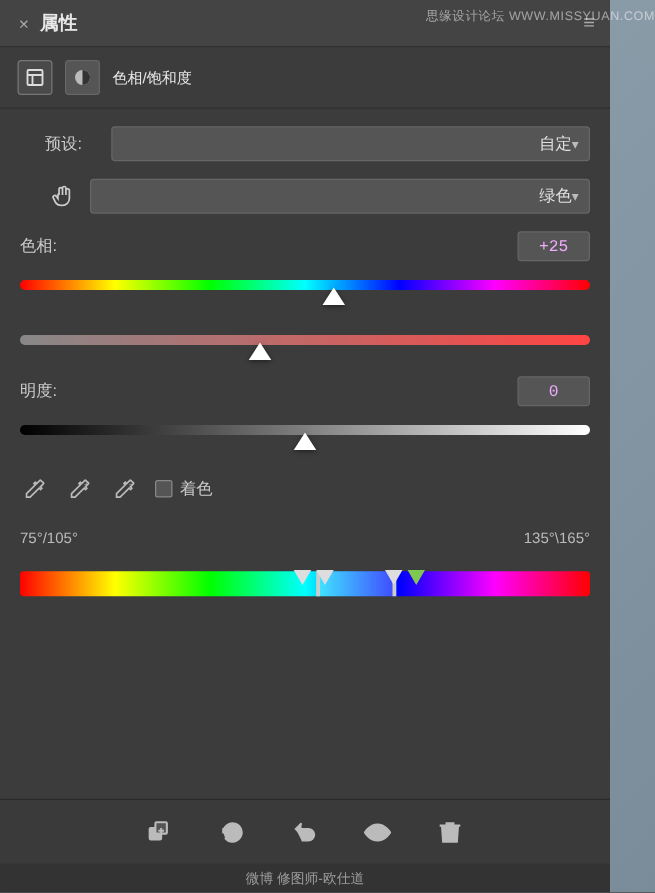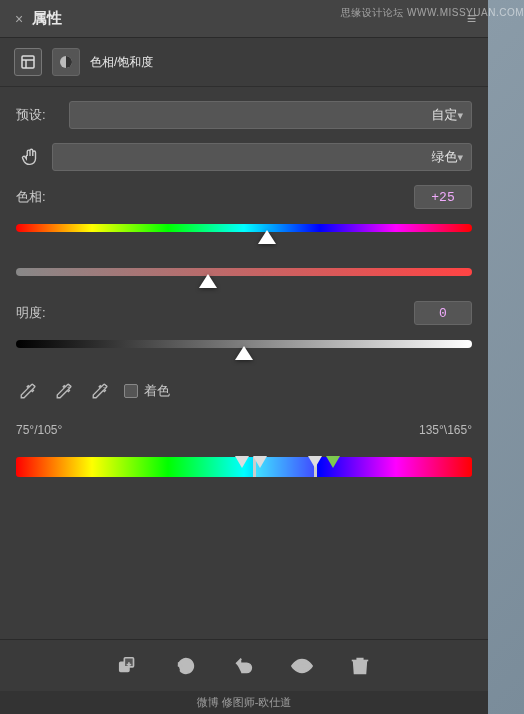--- a/index.html
+++ b/index.html
@@ -124,20 +124,21 @@
       display: flex;
       flex-direction: column;
       gap: 14px;
     }
 
     
     .form-row {
       display: flex;
       align-items: center;
       gap: 8px;
+      margin-left: 20px;
     }
     .form-label {
       color: #ccc;
       font-size: 13px;
       min-width: 45px;
       flex-shrink: 0;
     }
 
     
     .select-box {

